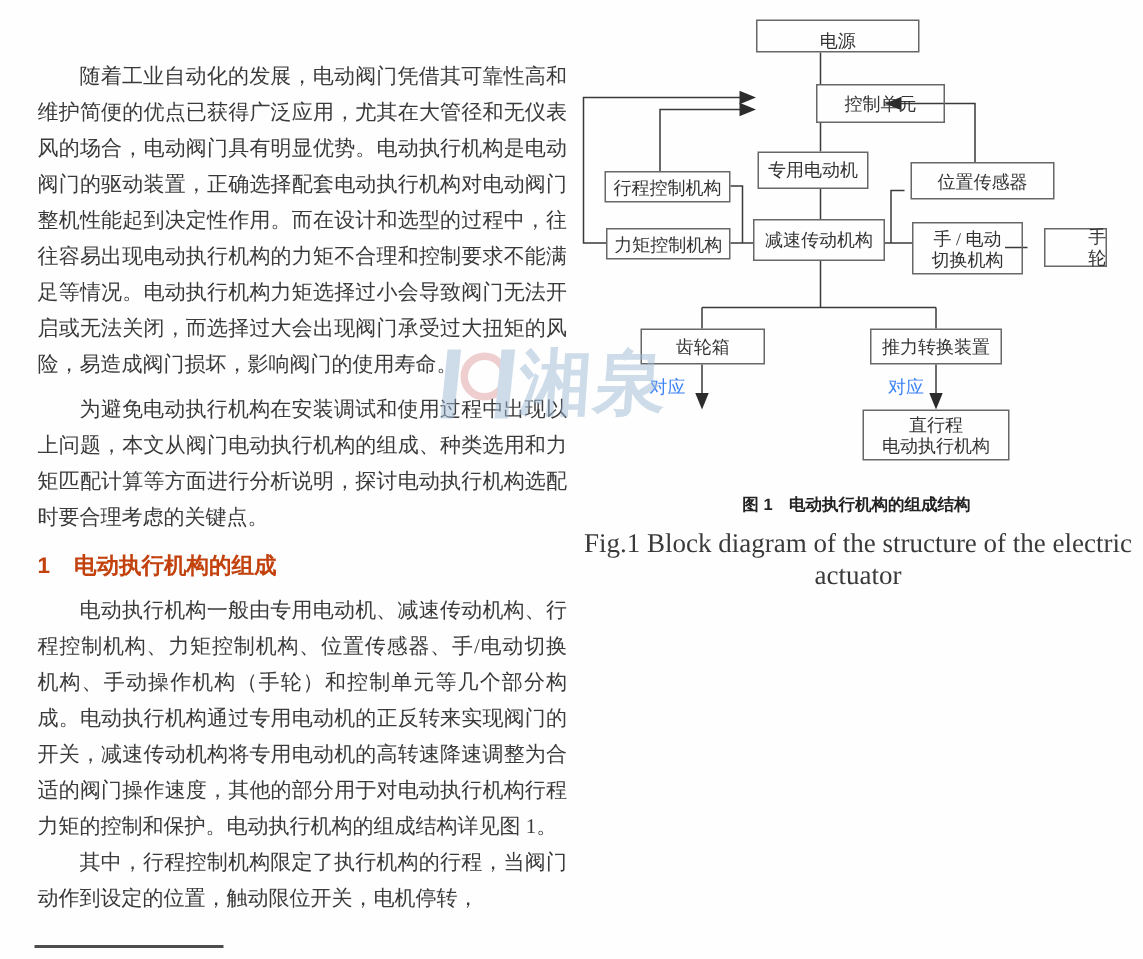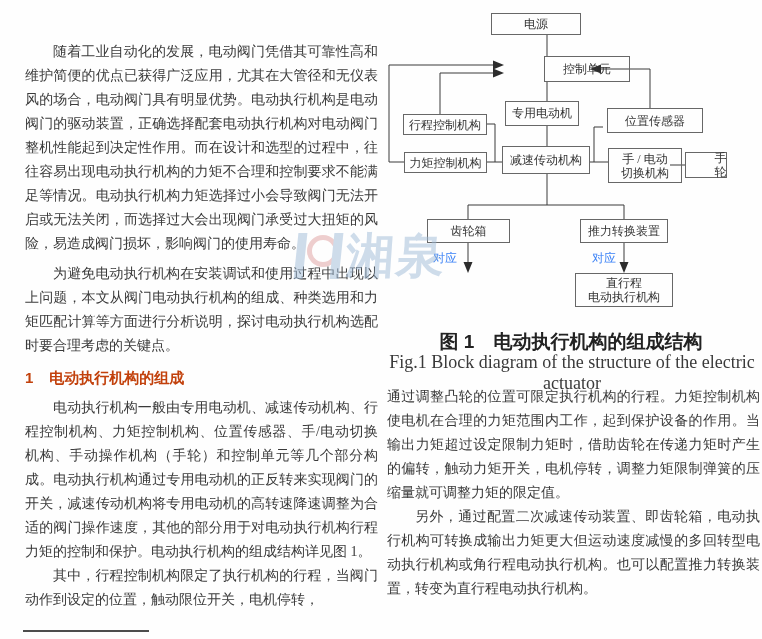--- a/index.html
+++ b/index.html
@@ -26,21 +26,21 @@
   .figure svg{position:absolute;left:0;top:0;}
   .dbox{
     position:absolute;border:1px solid #676767;box-sizing:border-box;
     display:flex;flex-direction:column;align-items:center;justify-content:center;
     font-size:12px;line-height:14px;color:#333;text-align:center;background:transparent;
   }
   .dlabel{position:absolute;font-size:12px;color:#3b82f6;font-family:Liberation Serif, serif;}
   .caption-cn{
     position:absolute;left:380px;top:329px;width:382px;text-align:center;
     font-family:"Liberation Sans","DejaVu Sans",sans-serif;font-weight:bold;
-    font-size:19px;color:#222;
+    font-size:11px;color:#222;
   }
   .caption-en{
     position:absolute;left:382px;top:352px;width:380px;text-align:center;
     font-size:18px;color:#3a3a3a;
   }
   
   .watermark{
     position:absolute;left:294px;top:220px;height:72px;display:flex;align-items:center;
     opacity:0.5;pointer-events:none;z-index:6;
   }
@@ -103,21 +103,21 @@
       </g>
       <g fill="#2c2c2c" stroke="none">
         <polygon points="504,65 493,60.5 493,69.5"></polygon>
         <polygon points="504,73 493,68.5 493,77.5"></polygon>
         <polygon points="590,69 601,64.5 601,73.5"></polygon>
         <polygon points="468,273 463.5,262 472.5,262"></polygon>
         <polygon points="624,273 619.5,262 628.5,262"></polygon>
       </g>
     </svg>
 
-    <div class="dbox" style="left:111px;top:13px;width:90px;height:22px;">
+    <div class="dbox" style="left:124px;top:13px;width:109px;height:22px;justify-content:flex-end;">
         <span>电源</span>
       </div>
     <div class="dbox" style="left:124px;top:56px;width:86px;height:26px;margin-left:40px;">
         <span>控制单元</span>
       </div>
     <div class="dbox" style="left:125px;top:101px;width:74px;height:25px;font-family:Liberation Mono, monospace;">
         <span>专用电动机</span>
       </div>
     <div class="dbox" style="left:23px;top:114px;width:84px;height:21px;">
         <span>行程控制机构</span>
@@ -128,45 +128,41 @@
     <div class="dbox" style="left:122px;top:146px;width:88px;height:28px;">
         <span>减速传动机构</span>
       </div>
     <div class="dbox" style="left:227px;top:108px;width:96px;height:25px;">
         <span>位置传感器</span>
       </div>
     <div class="dbox" style="left:228px;top:148px;width:74px;height:35px;">
         <span>手 / 电动</span>
         <span>切换机构</span>
       </div>
-    <div class="dbox" style="left:305px;top:152px;width:42px;height:26px;padding-left:29px;">
+    <div class="dbox" style="left:316px;top:152px;width:42px;height:26px;padding-left:29px;">
         <span>手轮</span>
       </div>
     <div class="dbox" style="left:47px;top:219px;width:83px;height:24px;">
         <span>齿轮箱</span>
       </div>
     <div class="dbox" style="left:200px;top:219px;width:88px;height:24px;">
         <span>推力转换装置</span>
       </div>
     <div class="dbox" style="left:195px;top:273px;width:98px;height:34px;">
         <span>直行程</span>
         <span>电动执行机构</span>
       </div>
 
     <div class="dlabel" style="left:53px;top:250px;">对应</div>
     <div class="dlabel" style="left:212px;top:250px;">对应</div>
   </div>
 
   <div class="caption-cn">图 1　电动执行机构的组成结构</div>
   <div class="caption-en">Fig.1  Block diagram of the structure of the electric actuator</div>
 
-  <div class="col col-right-text">
-    <p>通过调整凸轮的位置可限定执行机构的行程。力矩控制机构使电机在合理的力矩范围内工作，起到保护设备的作用。当输出力矩超过设定限制力矩时，借助齿轮在传递力矩时产生的偏转，触动力矩开关，电机停转，调整力矩限制弹簧的压缩量就可调整力矩的限定值。</p>
-    <p class="indent">另外，通过配置二次减速传动装置、即齿轮箱，电动执行机构可转换成输出力矩更大但运动速度减慢的多回转型电动执行机构或角行程电动执行机构。也可以配置推力转换装置，转变为直行程电动执行机构。</p>
-  </div>
 
   <div class="watermark">
     <span class="wm-logo">
       <span class="wm-bar b1"></span>
       <span class="wm-ring"></span>
       <span class="wm-bar b2"></span>
     </span>
     <span class="wm-text">湘泉</span>
   </div>
 

